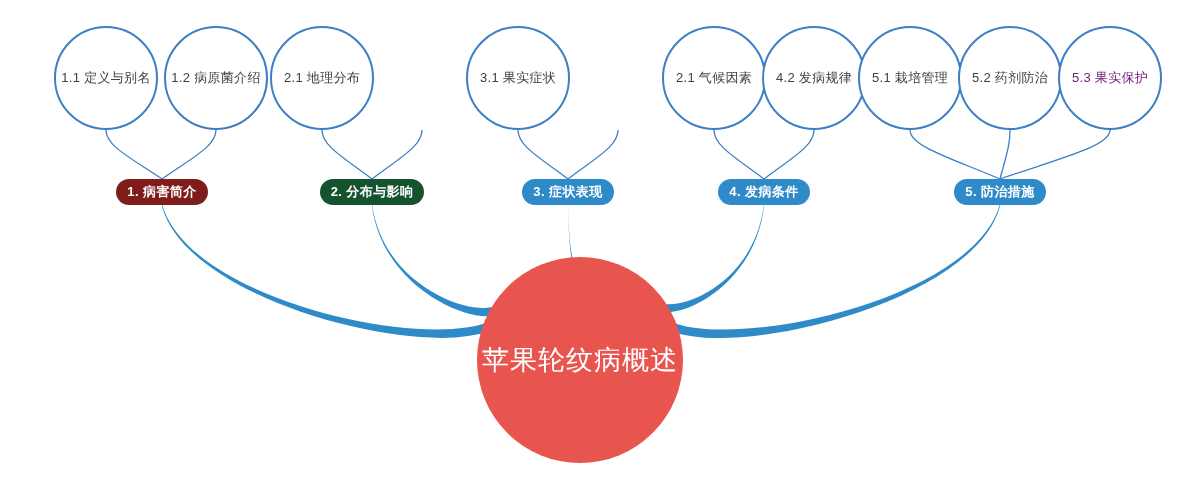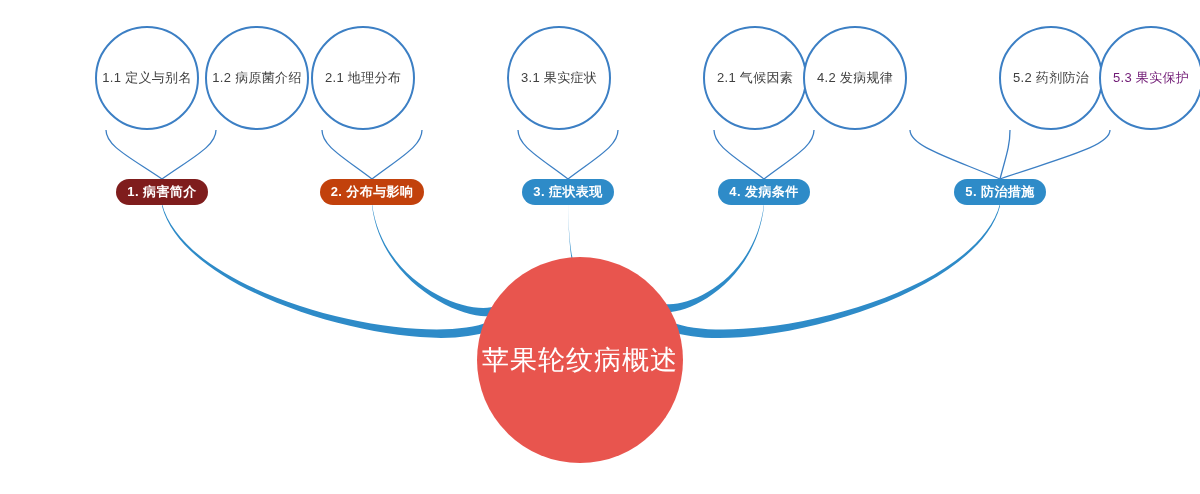--- a/index.html
+++ b/index.html
@@ -74,21 +74,20 @@
     position: absolute;
     width: 104px;
     height: 104px;
     border-radius: 50%;
     background: #ffffff;
     border: 2px solid #3c7fc4;
     display: flex;
     align-items: center;
     justify-content: center;
     box-sizing: border-box;
-    margin-left: 41px;
   }
   .leaf-label {
     color: #404040;
     font-size: 13px;
     white-space: nowrap;
     letter-spacing: 0.3px;
     pointer-events: none;
   }
 </style>
 </head>
@@ -126,21 +125,21 @@
     </div>
   <div class="branch-node" style="left: 116px; top: 179px; width: 92px; background: #7f1d1d;">
         <span class="branch-label">1. 病害简介</span>
       </div>
       <div class="leaf-node" style="left: 54px; top: 26px; border-color: rgb(60, 127, 196);">
         <span class="leaf-label" style="color: rgb(64, 64, 64);">1.1 定义与别名</span>
       </div>
       <div class="leaf-node" style="left: 164px; top: 26px; border-color: rgb(60, 127, 196);">
         <span class="leaf-label" style="color: rgb(64, 64, 64);">1.2 病原菌介绍</span>
       </div>
-      <div class="branch-node" style="left: 320px; top: 179px; width: 104px; background: #c2410c;">
+      <div class="branch-node" style="left: 320px; top: 179px; width: 104px; background: #14532d;">
         <span class="branch-label">2. 分布与影响</span>
       </div>
       <div class="leaf-node" style="left: 270px; top: 26px; border-color: rgb(60, 127, 196);">
         <span class="leaf-label" style="color: rgb(64, 64, 64);">2.1 地理分布</span>
       </div>
       <div class="branch-node" style="left: 522px; top: 179px; width: 92px; background: rgb(46, 139, 200);">
         <span class="branch-label">3. 症状表现</span>
       </div>
       <div class="leaf-node" style="left: 466px; top: 26px; border-color: rgb(60, 127, 196);">
         <span class="leaf-label" style="color: rgb(64, 64, 64);">3.1 果实症状</span>
@@ -150,20 +149,23 @@
       </div>
       <div class="leaf-node" style="left: 662px; top: 26px; border-color: rgb(60, 127, 196);">
         <span class="leaf-label" style="color: rgb(64, 64, 64);">2.1 气候因素</span>
       </div>
       <div class="leaf-node" style="left: 762px; top: 26px; border-color: rgb(60, 127, 196);">
         <span class="leaf-label" style="color: rgb(64, 64, 64);">4.2 发病规律</span>
       </div>
       <div class="branch-node" style="left: 954px; top: 179px; width: 92px; background: rgb(46, 139, 200);">
         <span class="branch-label">5. 防治措施</span>
       </div>
+      <div class="leaf-node" style="left: 858px; top: 26px; border-color: rgb(60, 127, 196);">
+        <span class="leaf-label" style="color: rgb(64, 64, 64);">5.1 栽培管理</span>
+      </div>
       <div class="leaf-node" style="left: 958px; top: 26px; border-color: rgb(60, 127, 196);">
         <span class="leaf-label" style="color: rgb(64, 64, 64);">5.2 药剂防治</span>
       </div>
       <div class="leaf-node" style="left: 1058px; top: 26px; border-color: rgb(60, 127, 196);">
         <span class="leaf-label" style="color: #701a75;">5.3 果实保护</span>
       </div>
     </div>
 
 </div>
 

